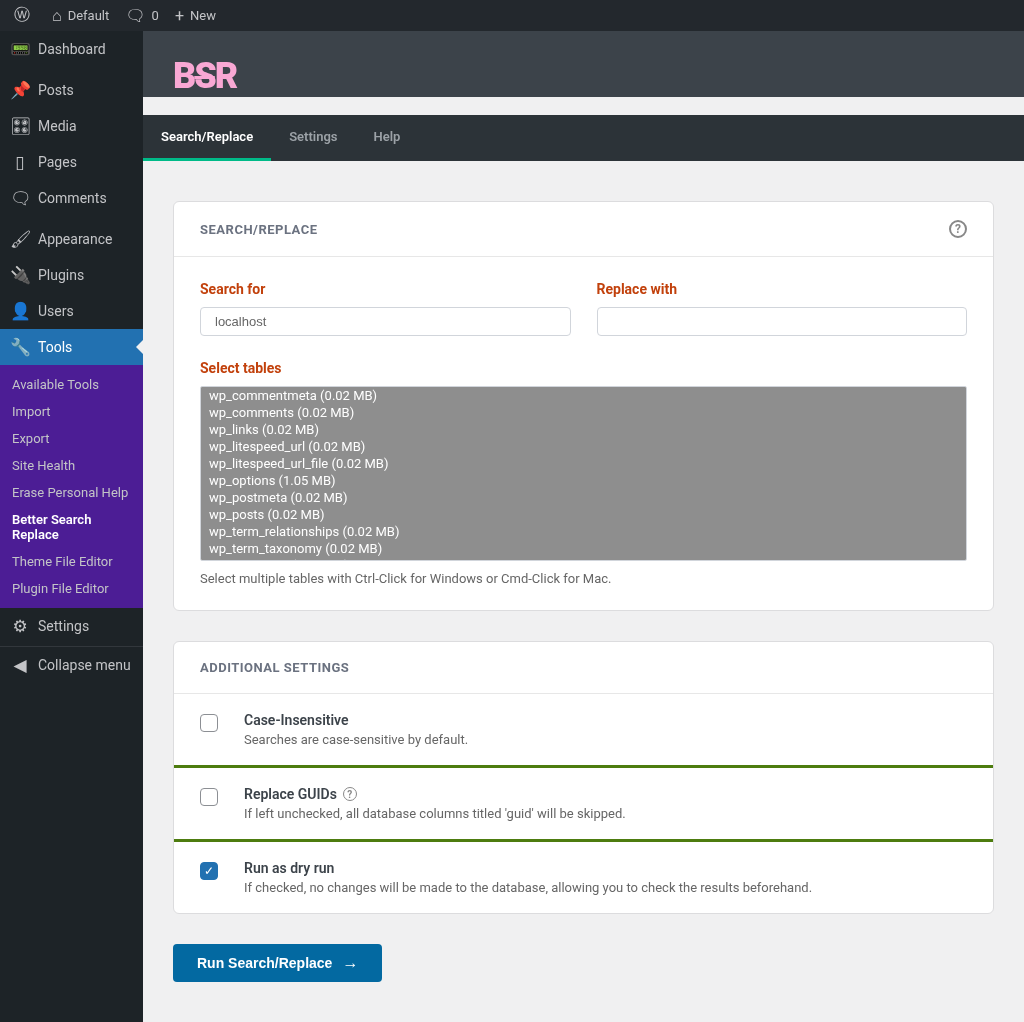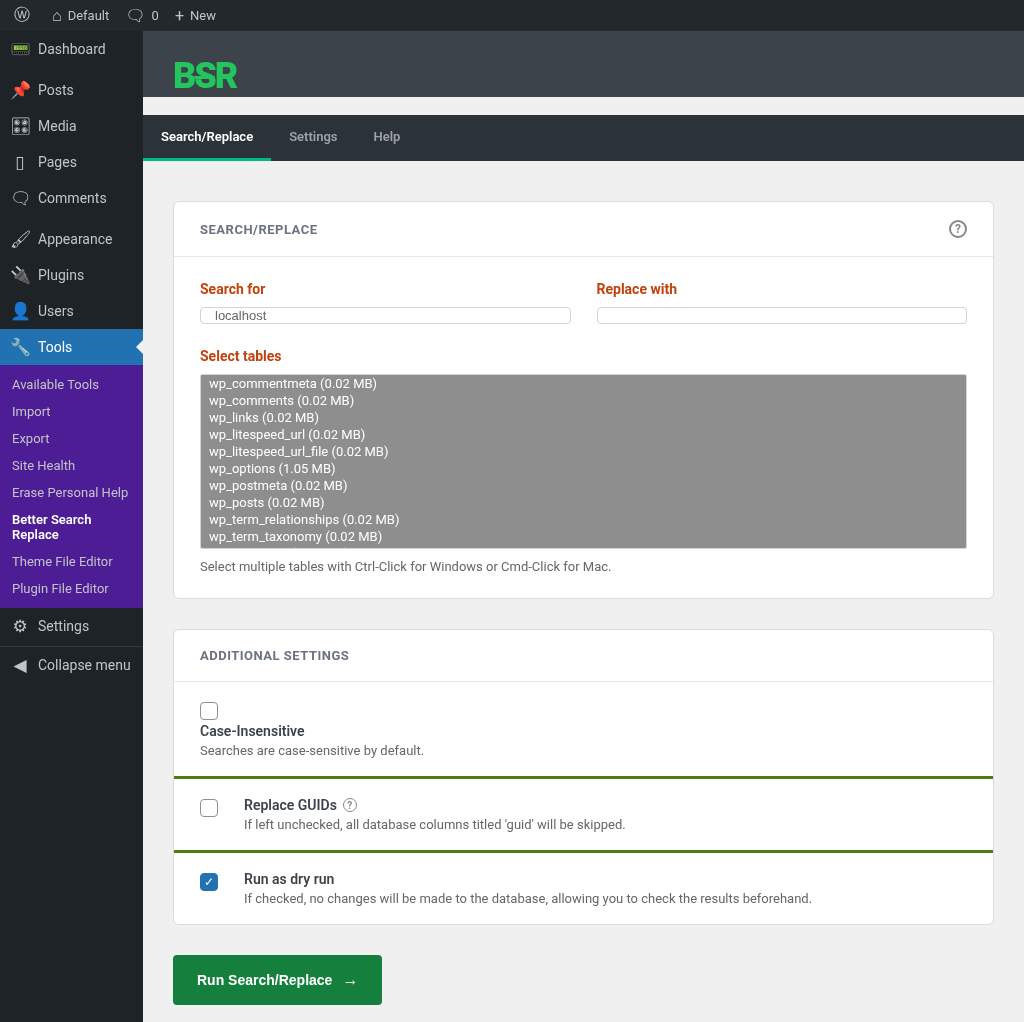--- a/index.html
+++ b/index.html
@@ -18,53 +18,53 @@
     .sidebar .menu-icon { width: 20px; margin-right: 8px; font-size: 17px; text-align: center; }
     .sidebar .submenu { background: #4c1d95; padding: 6px 0; }
     .sidebar .submenu-item { padding: 6px 12px; font-size: 13px; color: #c3c4c7; cursor: pointer; }
     .sidebar .submenu-item.current { color: #fff; font-weight: 600; }
     .sidebar .sep { height: 5px; }
     .sidebar .collapse { display: flex; align-items: center; padding: 8px 10px; border-top: 1px solid #32373c; margin-top: 2px; cursor: pointer; }
     
     .content { flex: 1; overflow-y: auto; background: #f0f0f1; }
     
     .bsr-header { background: #3c434a; padding: 24px 30px 0; }
-    .bsr-logo { color: #22c55e; font-size: 36px; font-weight: 900; letter-spacing: -2px; margin-bottom: 18px; }
+    .bsr-logo { color: #f9a8d4; font-size: 36px; font-weight: 900; letter-spacing: -2px; margin-bottom: 18px; }
     .bsr-logo .line { text-decoration: line-through; text-decoration-thickness: 3px; }
     .bsr-tabs { display: flex; background: #2c3338; }
     .bsr-tab { padding: 14px 18px; color: #9ca2a7; font-weight: 600; font-size: 13px; cursor: pointer; border-bottom: 3px solid transparent; }
     .bsr-tab.active { border-bottom-color: #00ba88; color: #fff; }
     
     .bsr-body { padding: 40px 30px 50px; }
     .panel { background: #fff; border: 1px solid #dcdcde; border-radius: 6px; margin-bottom: 30px; }
     .panel-header { display: flex; justify-content: space-between; align-items: center; padding: 18px 26px; border-bottom: 1px solid #e7e7e7; }
     .panel-title { color: #6b7280; font-size: 13px; font-weight: 700; letter-spacing: 0.5px; }
     .help-icon { color: #888; border: 2px solid currentColor; border-radius: 50%; width: 18px; height: 18px; display: inline-flex; align-items: center; justify-content: center; font-size: 12px; font-weight: 700; cursor: pointer; }
     .panel-body { padding: 24px 26px; }
     
     .form-row { display: flex; gap: 26px; margin-bottom: 24px; }
     .form-group { flex: 1; }
     .form-label { font-weight: 700; font-size: 14px; color: #c2410c; display: block; margin-bottom: 10px; }
-    .form-input { width: 100%; padding: 0 14px; border: 1px solid #d1d5db; border-radius: 4px; font-size: 13px; color: #666; }
+    .form-input { width: 100%; padding: 6px 14px; border: 1px solid #d1d5db; border-radius: 4px; font-size: 13px; color: #666; }
     .form-input::placeholder { color: #888; }
     
     .table-select { width: 100%; height: 175px; border: 1px solid #d1d5db; background: #8e8e8e; color: #fff; font-size: 13px; font-family: inherit; overflow-y: scroll; }
     .table-select option { padding: 1px 8px; }
     .help-text { font-size: 13px; color: #666; margin-top: 10px; }
     
     .setting-row { display: flex; align-items: flex-start; padding: 18px 26px; border-top: 3px solid #4d7c0f; }
-    .panel-header + .setting-row { border-top: none; flex-direction: column; }
+    .panel-header + .setting-row { border-top: none; }
     .check-col { width: 44px; padding-top: 2px; }
     .checkbox { width: 18px; height: 18px; border: 1px solid #8c8f94; border-radius: 4px; cursor: pointer; display: inline-flex; align-items: center; justify-content: center; background: #fff; }
     .checkbox.checked { background: #2271b1; border-color: #2271b1; color: #fff; font-size: 12px; }
     .setting-title { font-weight: 600; font-size: 14px; color: #3c434a; display: flex; align-items: center; gap: 6px; }
     .setting-desc { font-size: 13px; color: #666; margin-top: 4px; }
     .help-sm { color: #888; border: 1.5px solid currentColor; border-radius: 50%; width: 14px; height: 14px; display: inline-flex; align-items: center; justify-content: center; font-size: 10px; font-weight: 700; }
     
-    .run-btn { background: #15803d; color: #fff; border: none; border-radius: 4px; padding: 16px 24px; font-size: 14px; font-weight: 600; cursor: pointer; display: inline-flex; align-items: center; gap: 10px; }
+    .run-btn { background: #0369a1; color: #fff; border: none; border-radius: 4px; padding: 10px 24px; font-size: 14px; font-weight: 600; cursor: pointer; display: inline-flex; align-items: center; gap: 10px; }
     .arrow { font-size: 16px; }
 
     
     .table-select::-webkit-scrollbar { width: 16px; }
     .table-select::-webkit-scrollbar-track { background: #f0f0f0; }
     .table-select::-webkit-scrollbar-thumb { background: #c1c1c1; }
   </style>
 </head>
 <body>
 

